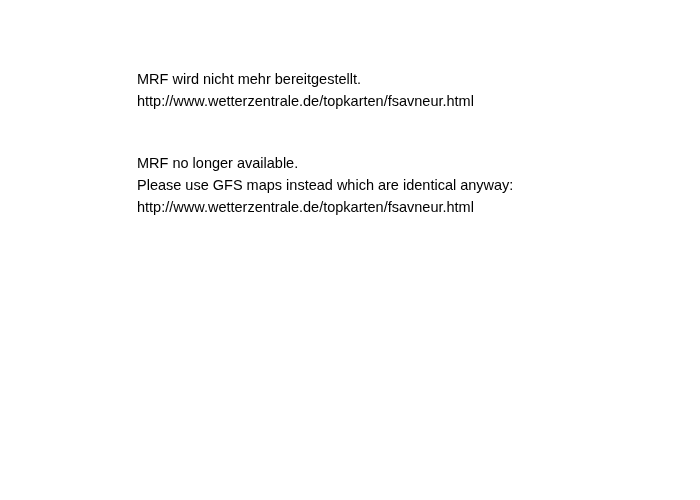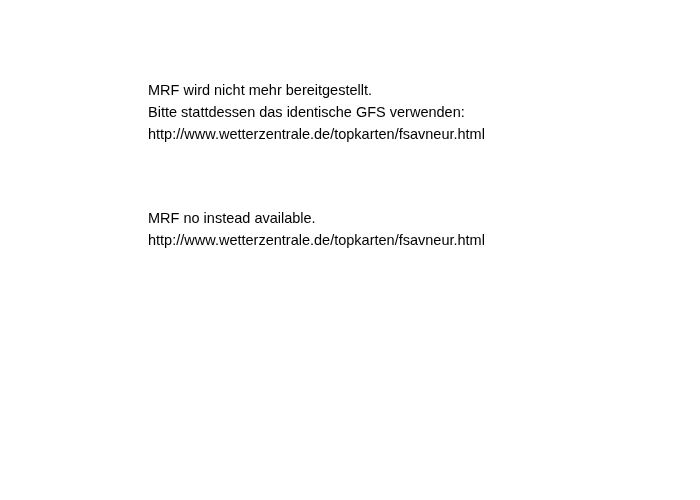--- a/index.html
+++ b/index.html
@@ -20,21 +20,21 @@
     height: 500px;
     background: #ffffff;
   }
   .content {
     position: absolute;
     left: 137px;
     top: 68px;
     width: 530px;
   }
   .block {
-    margin: 11px;
+    margin: 0;
   }
   .line {
     font-size: 14.5px;
     line-height: 22px;
     white-space: pre;
     color: #000000;
   }
   .gap-large {
     height: 40px;
   }
@@ -46,28 +46,28 @@
   }
 </style>
 </head>
 <body>
 
 <div class="page">
   <div class="content">
 
     <div class="block">
       <div class="line">MRF wird nicht mehr bereitgestellt.</div>
-      <div class="line">Bitte stattdessen das identische GFS verwenden:</div>
       <div class="line">http://www.wetterzentrale.de/topkarten/fsavneur.html</div>
     </div>
 
     <div class="gap-large"></div>
 
     <div class="block">
-      <div class="line">MRF no instead available.</div>
+      <div class="line">MRF no longer available.</div>
+      <div class="line">Please use GFS maps instead which are identical anyway:</div>
       <div class="line">http://www.wetterzentrale.de/topkarten/fsavneur.html</div>
     </div>
 
     <div class="gap-medium"></div>
 
 
   </div>
 </div>
 
 </body></html>

